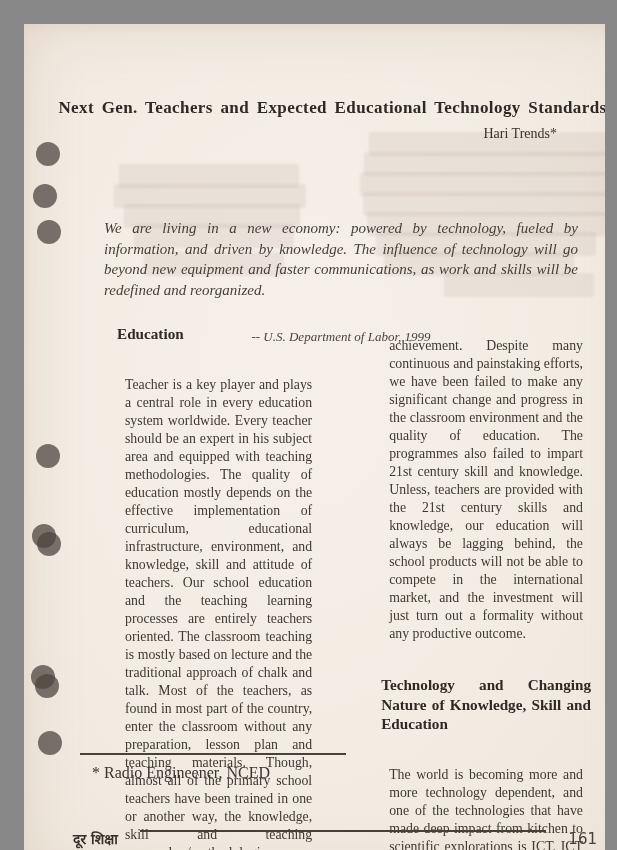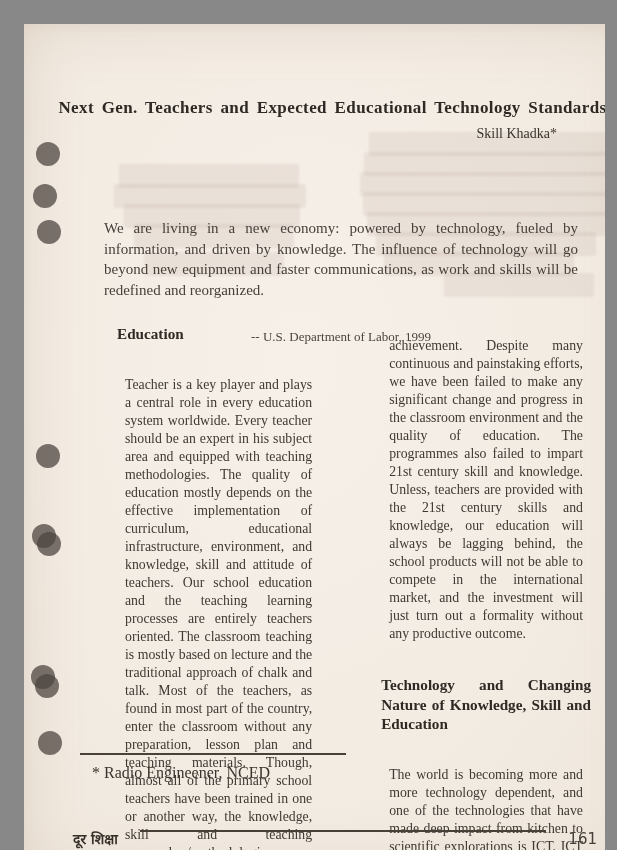--- a/index.html
+++ b/index.html
@@ -33,20 +33,21 @@
     position: absolute;
     top: 90px; right: 72px;
     font-size: 14px;
     color: #3a342e;
   }
 
   
   .quote-block {
     position: absolute;
     top: 170px; left: 56px; width: 522px;
+    font-style: italic;
     color: #47403a;
   }
   .quote-text {
     font-size: 15px;
     line-height: 20.5px;
     text-align: justify;
   }
   .quote-attr, .quote-src {
     text-align: center;
     font-size: 13px;
@@ -161,21 +162,21 @@
   <div class="speck" style="left:13px; top:196px; width:3px; height:4px;"></div>
   <div class="speck" style="left:12px; top:420px; width:5px; height:4px;"></div>
   <div class="speck" style="left:8px;  top:500px; width:3px; height:3px;"></div>
   <div class="speck" style="left:13px; top:508px; width:4px; height:3px;"></div>
   <div class="speck" style="left:7px;  top:641px; width:3px; height:3px;"></div>
   <div class="speck" style="left:11px; top:650px; width:4px; height:4px;"></div>
   <div class="speck" style="left:14px; top:707px; width:4px; height:3px;"></div>
   <div class="speck" style="left:2px;  top:840px; width:7px; height:6px;"></div>
 
   <h1 class="title">Next Gen. Teachers and Expected Educational Technology Standards</h1>
-  <div class="author">Skill Khadka*</div>
+  <div class="author">Hari Trends*</div>
 
   <div class="quote-block">
     <p class="quote-text">We are living in a new economy: powered by technology, fueled by information, and driven by knowledge. The influence of technology will go beyond new equipment and faster communications, as work and skills will be redefined and reorganized.</p>
     <div class="quote-attr">-- U.S. Department of Labor, 1999</div>
   </div>
 
   <div class="columns">
     <div class="col col-left">
       <h3>Education</h3>
       <p>Teacher is a key player and plays a central role in every education system worldwide. Every teacher should be an expert in his subject area and equipped with teaching methodologies. The quality of education mostly depends on the effective implementation of curriculum, educational infrastructure, environment, and knowledge, skill and attitude of teachers. Our school education and the teaching learning processes are entirely teachers oriented. The classroom teaching is mostly based on lecture and the traditional approach of chalk and talk. Most of the teachers, as found in most part of the country, enter the classroom without any preparation, lesson plan and teaching materials. Though, almost all of the primary school teachers have been trained in one or another way, the knowledge, skill and teaching approaches/methodologies followed by them still lacks the expertise and effectiveness. We are still unable to reflect the output of the huge amount of investment in teacher training and education into classroom and students</p>

